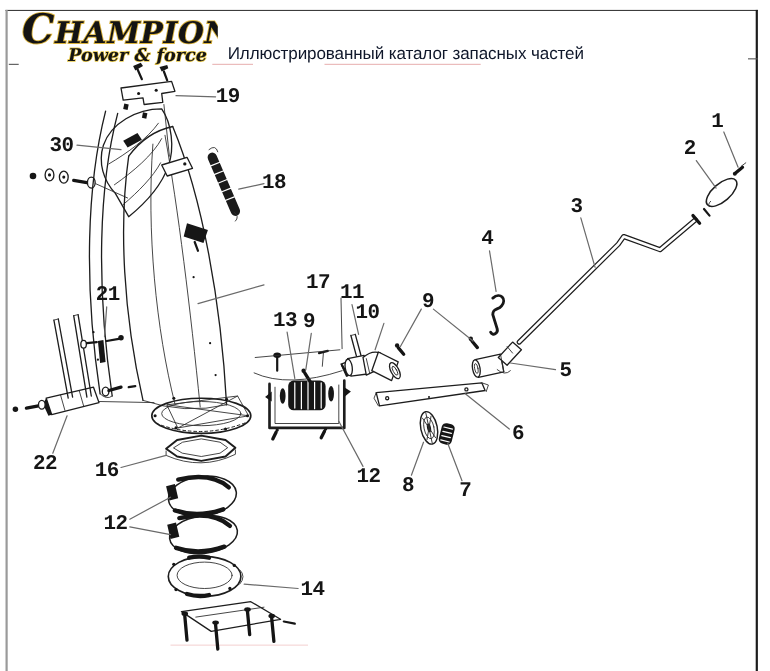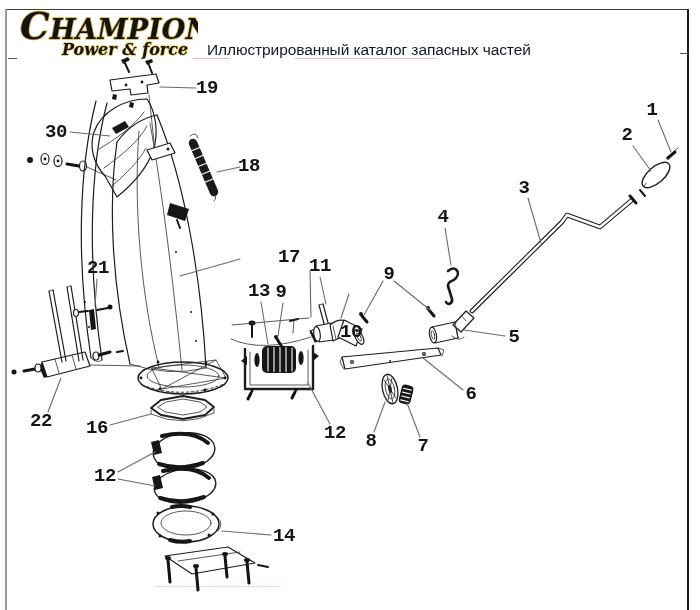--- a/index.html
+++ b/index.html
@@ -361,21 +361,21 @@
       <div class="callout" style="left: 652px; top: 110px;">1</div>
       <div class="callout" style="left: 627px; top: 135px;">2</div>
       <div class="callout" style="left: 524px; top: 188px;">3</div>
       <div class="callout" style="left: 443px; top: 217px;">4</div>
       <div class="callout" style="left: 514px; top: 337px;">5</div>
       <div class="callout" style="left: 471px; top: 394px;">6</div>
       <div class="callout" style="left: 423px; top: 446px;">7</div>
       <div class="callout" style="left: 371px; top: 441px;">8</div>
       <div class="callout" style="left: 281px; top: 292px;">9</div>
       <div class="callout" style="left: 389px; top: 274px;">9</div>
-      <div class="callout" style="left: 351px; top: 284px; margin-top: 48px;">10</div>
+      <div class="callout" style="left: 334px; top: 284px;">10</div>
       <div class="callout" style="left: 320px; top: 266px;">11</div>
       <div class="callout" style="left: 335px; top: 433px;">12</div>
       <div class="callout" style="left: 259px; top: 291px;">13</div>
       <div class="callout" style="left: 284px; top: 536px; text-align: right;">14</div>
       <div class="callout" style="left: 105px; top: 476px;">12</div>
       <div class="callout" style="left: 97px; top: 428px;">16</div>
       <div class="callout" style="left: 249px; top: 257px; margin-left: 40px;">17</div>
       <div class="callout" style="left: 249px; top: 166px;">18</div>
       <div class="callout" style="left: 207px; top: 88px;">19</div>
       <div class="callout" style="left: 56px; top: 132px;">30</div>

